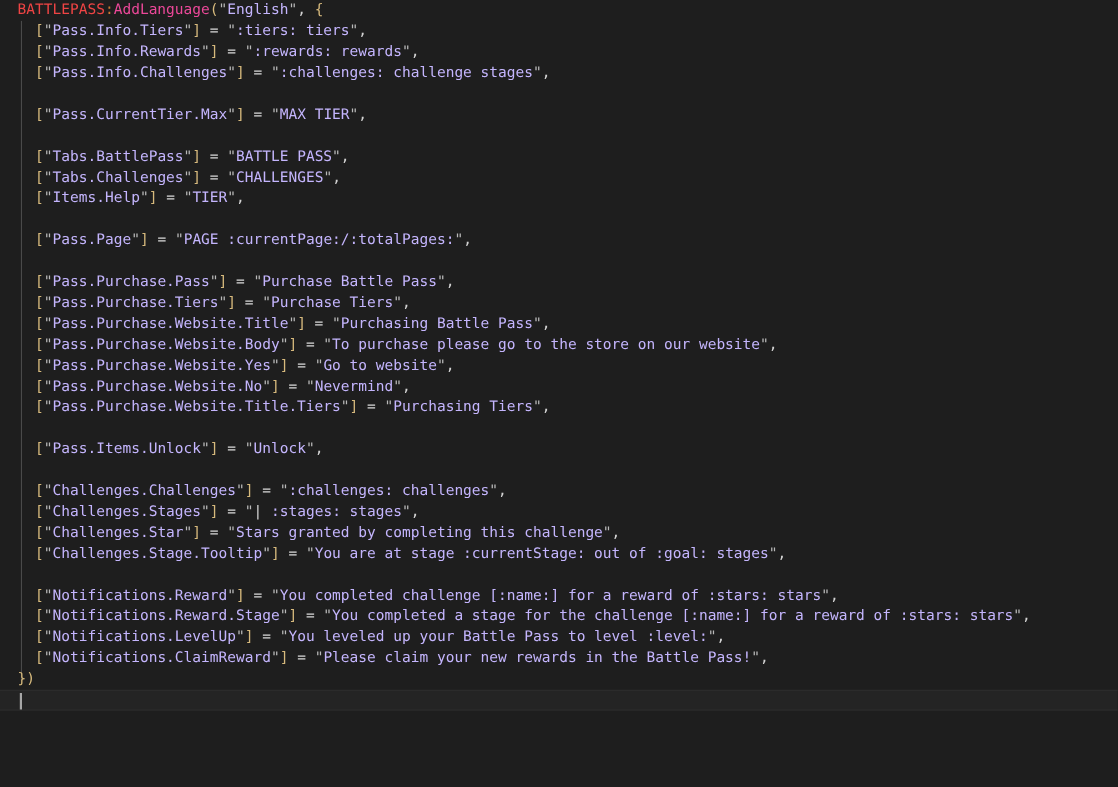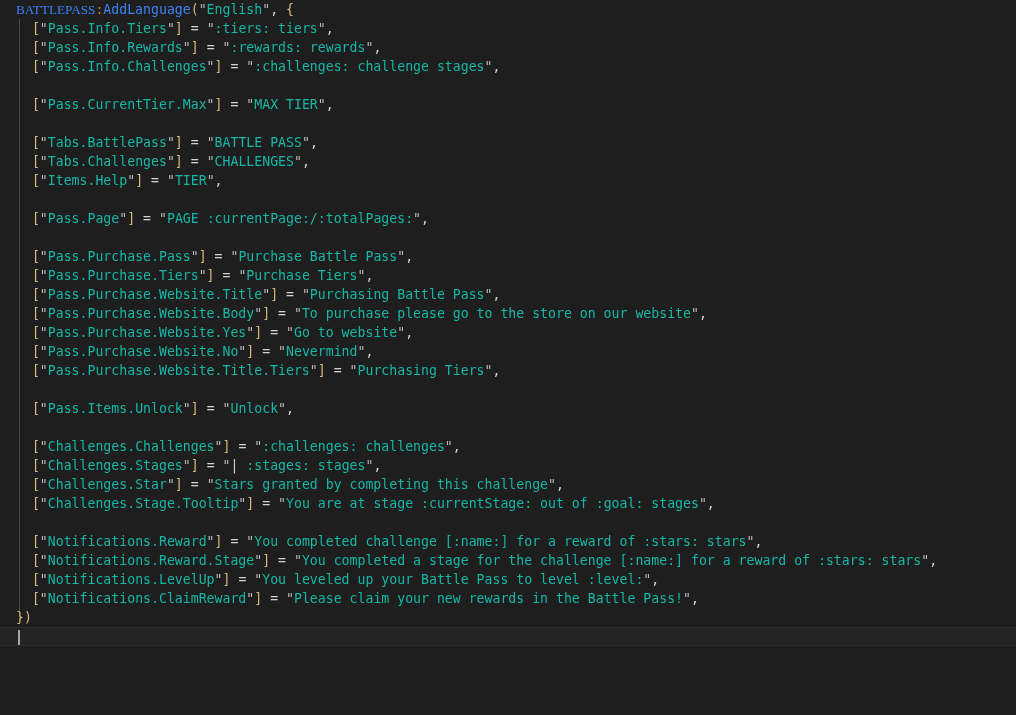--- a/index.html
+++ b/index.html
@@ -66,26 +66,26 @@
   .caret {
     position: absolute;
     left: 18px;
     top: 2px;
     width: 2px;
     height: 15px;
     background: #a6a6a6;
   }
 
   
-  .tok-ident   { color: #3b82f6; font-family: Liberation Serif, serif; }  
+  .tok-ident   { color: #ef4444; }  
   .tok-colon   { color: #cc7832; }  
-  .tok-func    { color: #3b82f6; }  
+  .tok-func    { color: #ec4899; }  
   .tok-paren   { color: #d7ba7d; }  
   .tok-quote   { color: #b9b9b9; }  
-  .tok-string  { color: #14b8a6; }  
+  .tok-string  { color: #c4b5fd; }  
   .tok-op      { color: #d4d4d4; }  
   .tok-punct   { color: #d4d4d4; }  
   .tok-pipe    { color: #d4d4d4; }  
 </style>
 </head>
 <body>
 
 <div id="editor">
   <div id="indent-guide"></div>
   <div id="code-area">

